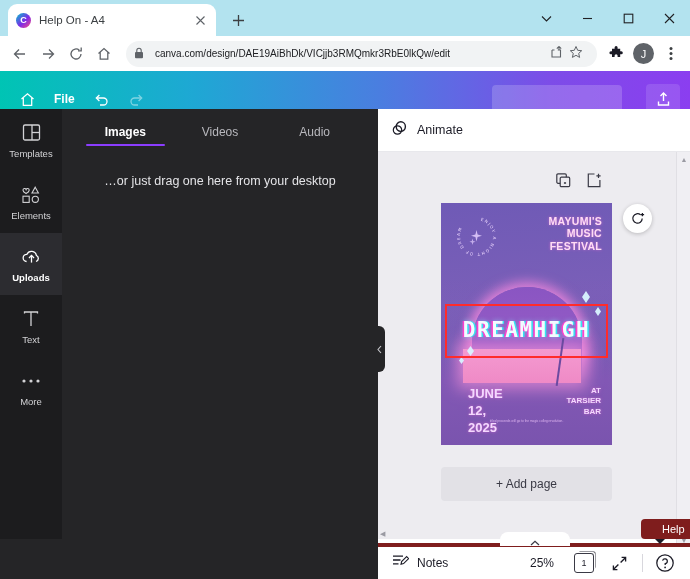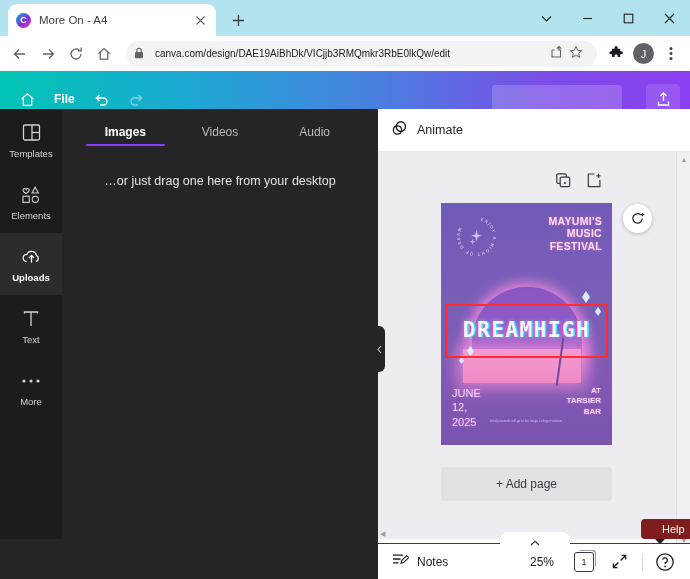--- a/index.html
+++ b/index.html
@@ -229,22 +229,22 @@
     display: flex; flex-direction: row; align-items: center;
     justify-content: center;
   }
   .dream-txt {
     font-family: "DejaVu Sans Mono", monospace; font-weight: bold;
     font-size: 21px; letter-spacing: 1.5px; color: #f2fbff;
     line-height: 1.02;
     text-shadow: -1.5px 0 #ff3ecd, 1.5px 0 #35e5f2, 0 0 5px rgba(130,240,255,0.6);
   }
   .poster-date {
-    position: absolute; left: 11px; top: 183px; color: #f4d8ff;
-    font-size: 11px; font-weight: normal; line-height: 1.3;
+    position: absolute; left: 27px; top: 183px; color: #f4d8ff;
+    font-size: 13px; font-weight: bold; line-height: 1.3;
     text-shadow: 0 0 3px rgba(255,120,220,0.55);
   }
   .poster-venue {
     position: absolute; right: 11px; top: 183px; text-align: right;
     color: #f4d8ff; font-size: 8px; font-weight: bold; line-height: 1.3;
     text-shadow: 0 0 3px rgba(255,120,220,0.55);
   }
   .poster-fine {
     position: absolute; left: 0; right: 0; top: 216px; text-align: center;
     color: #e6bdf5; font-size: 3.2px; line-height: 1.45; opacity: 0.9;
@@ -278,21 +278,21 @@
     background: #f0eff3; border-left: 1px solid #e0dfe4;
   }
   .scroll-arrow {
     position: absolute; left: 0; width: 14px; height: 14px;
     display: flex; align-items: center; justify-content: center;
     color: #9b9ba3; font-size: 7px;
   }
   .statusbar {
     position: absolute; left: 378px; top: 543px; width: 312px; height: 36px;
     background: #fff; display: flex; align-items: center;
-    border-top: 1px solid #7f1d1d;
+    border-top: 4px solid #7f1d1d;
   }
   .notes-btn {
     display: flex; align-items: center; gap: 8px; margin-left: 14px;
     color: #1b1b26; font-size: 12px;
   }
   .status-spacer { flex: 1; }
   .zoom-val { font-size: 12px; color: #1b1b26; }
   .page-count {
     width: 20px; height: 20px; border: 1.4px solid #3a3a45; border-radius: 3px;
     display: flex; align-items: center; justify-content: center;
@@ -327,21 +327,21 @@
   }
 </style>
 </head>
 <body>
 
 <div id="app">
 
   <div class="browser-titlebar">
     <div class="tab">
       <div class="tab-favicon">C</div>
-      <div class="tab-title">More On - A4</div>
+      <div class="tab-title">Help On - A4</div>
       <div class="tab-close">
         <svg width="9" height="9" viewBox="0 0 9 9">
             <path d="M0.5 0.5 L8.5 8.5 M8.5 0.5 L0.5 8.5" stroke="#5f6368" stroke-width="1.1" fill="none"></path>
           </svg>
       </div>
     </div>
     <div class="tab-new">
       <svg width="13" height="13" viewBox="0 0 13 13">
           <path d="M6.5 1 L6.5 12 M1 6.5 L12 6.5" stroke="#3c4043" stroke-width="1.3" fill="none"></path>
         </svg>

